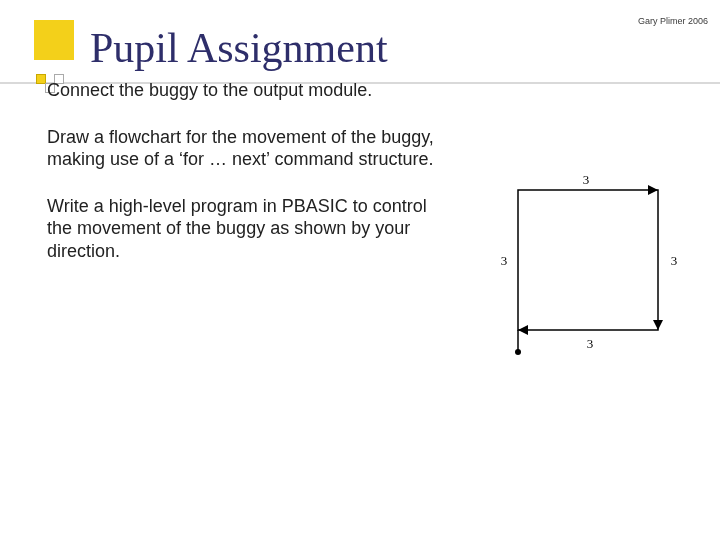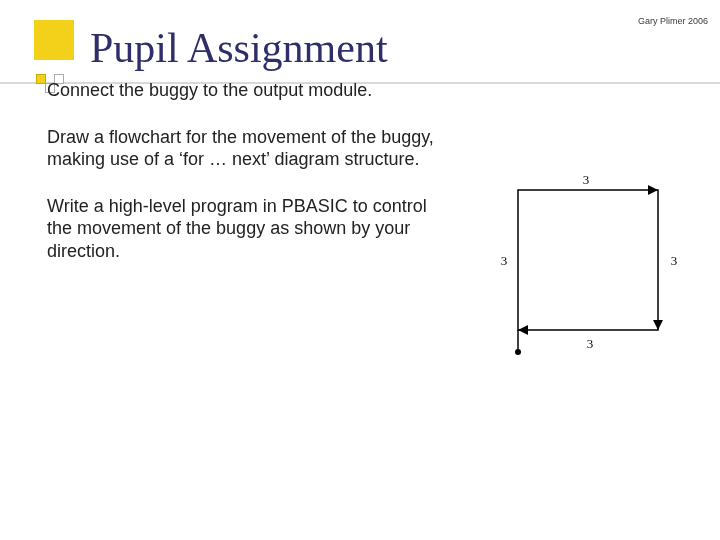--- a/index.html
+++ b/index.html
@@ -93,21 +93,21 @@
     <div class="sb sb1"></div>
     <div class="sb sb2"></div>
     <div class="sb sb3"></div>
   </div>
 </div>
 
 <div class="attribution">Gary Plimer 2006</div>
 
 <div class="content">
   <p>Connect the buggy to the output module.</p>
-  <p>Draw a flowchart for the movement of the buggy, making use of a ‘for … next’ diagram structure.</p>
+  <p>Draw a flowchart for the movement of the buggy, making use of a ‘for … next’ command structure.</p>
   <p>Write a high-level program in PBASIC to control the movement of the buggy as shown by your direction.</p>
 </div>
 
 <div class="diagram">
   <svg width="220" height="200" viewBox="0 0 220 200">
 
     <rect x="40" y="20" width="140" height="140" fill="none" stroke="#000" stroke-width="1.5"></rect>
 
     <polygon points="180,20 170,15 170,25" fill="#000"></polygon>
 

